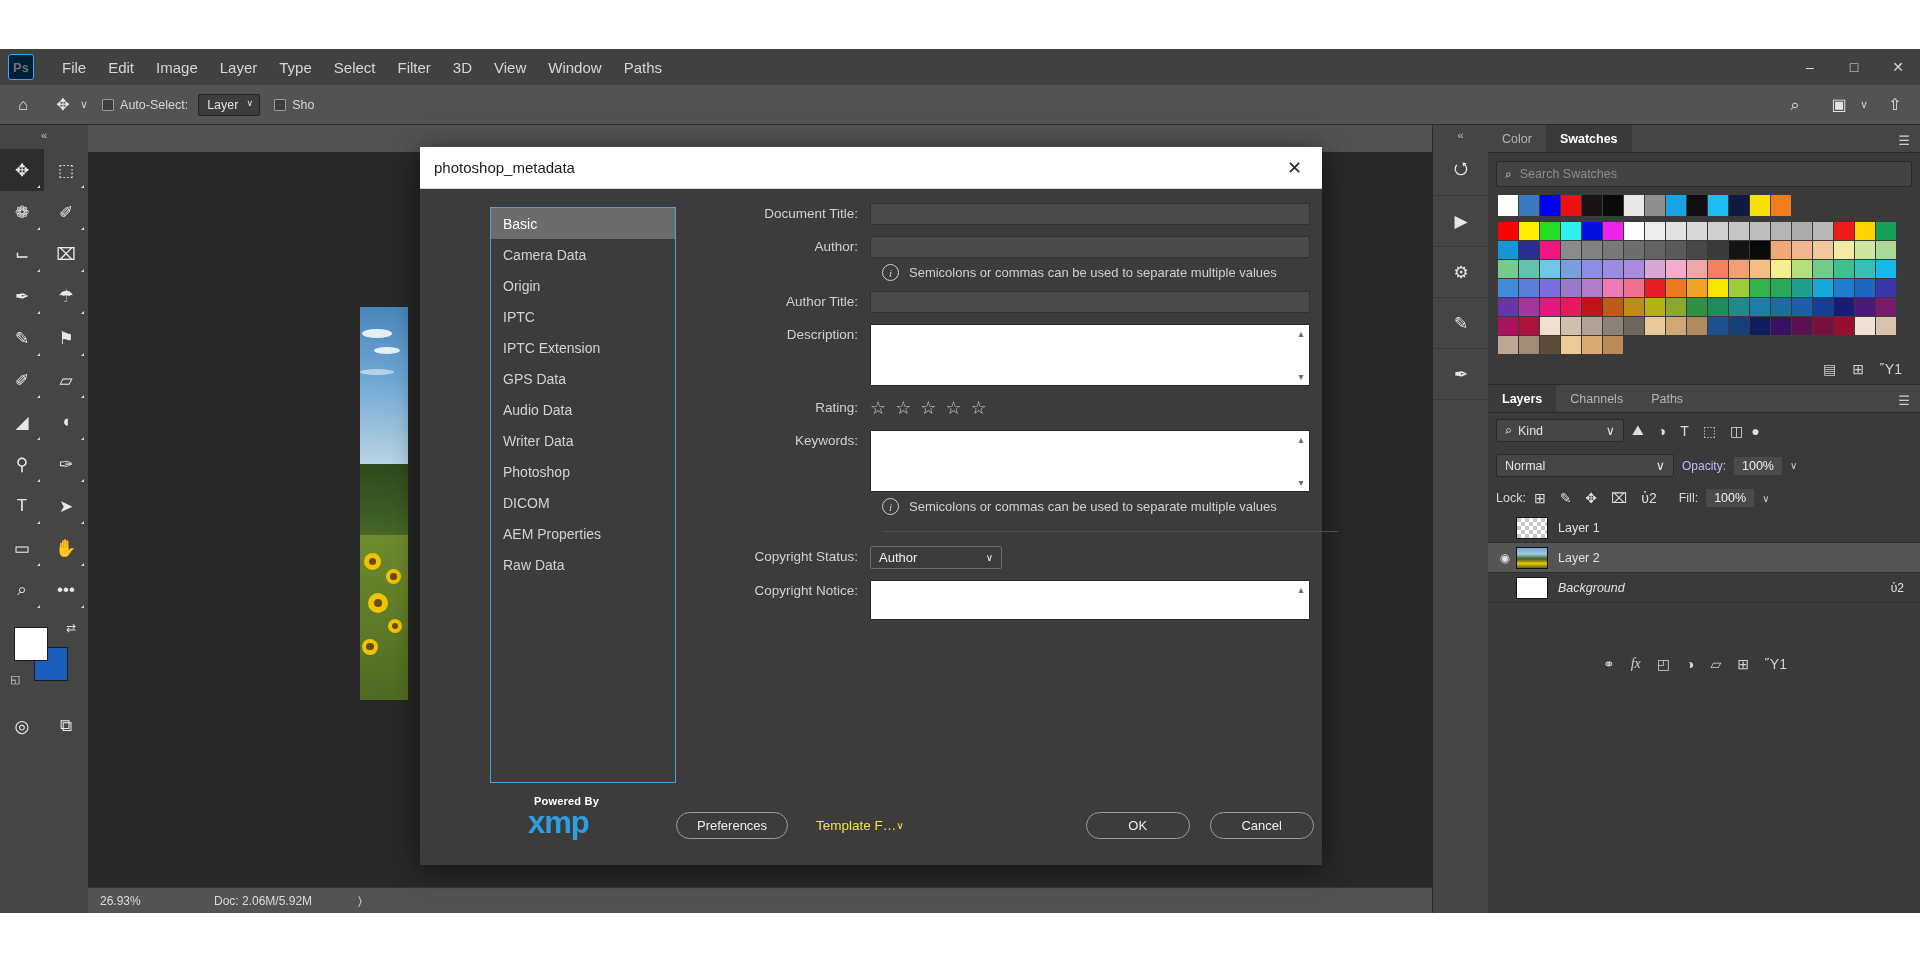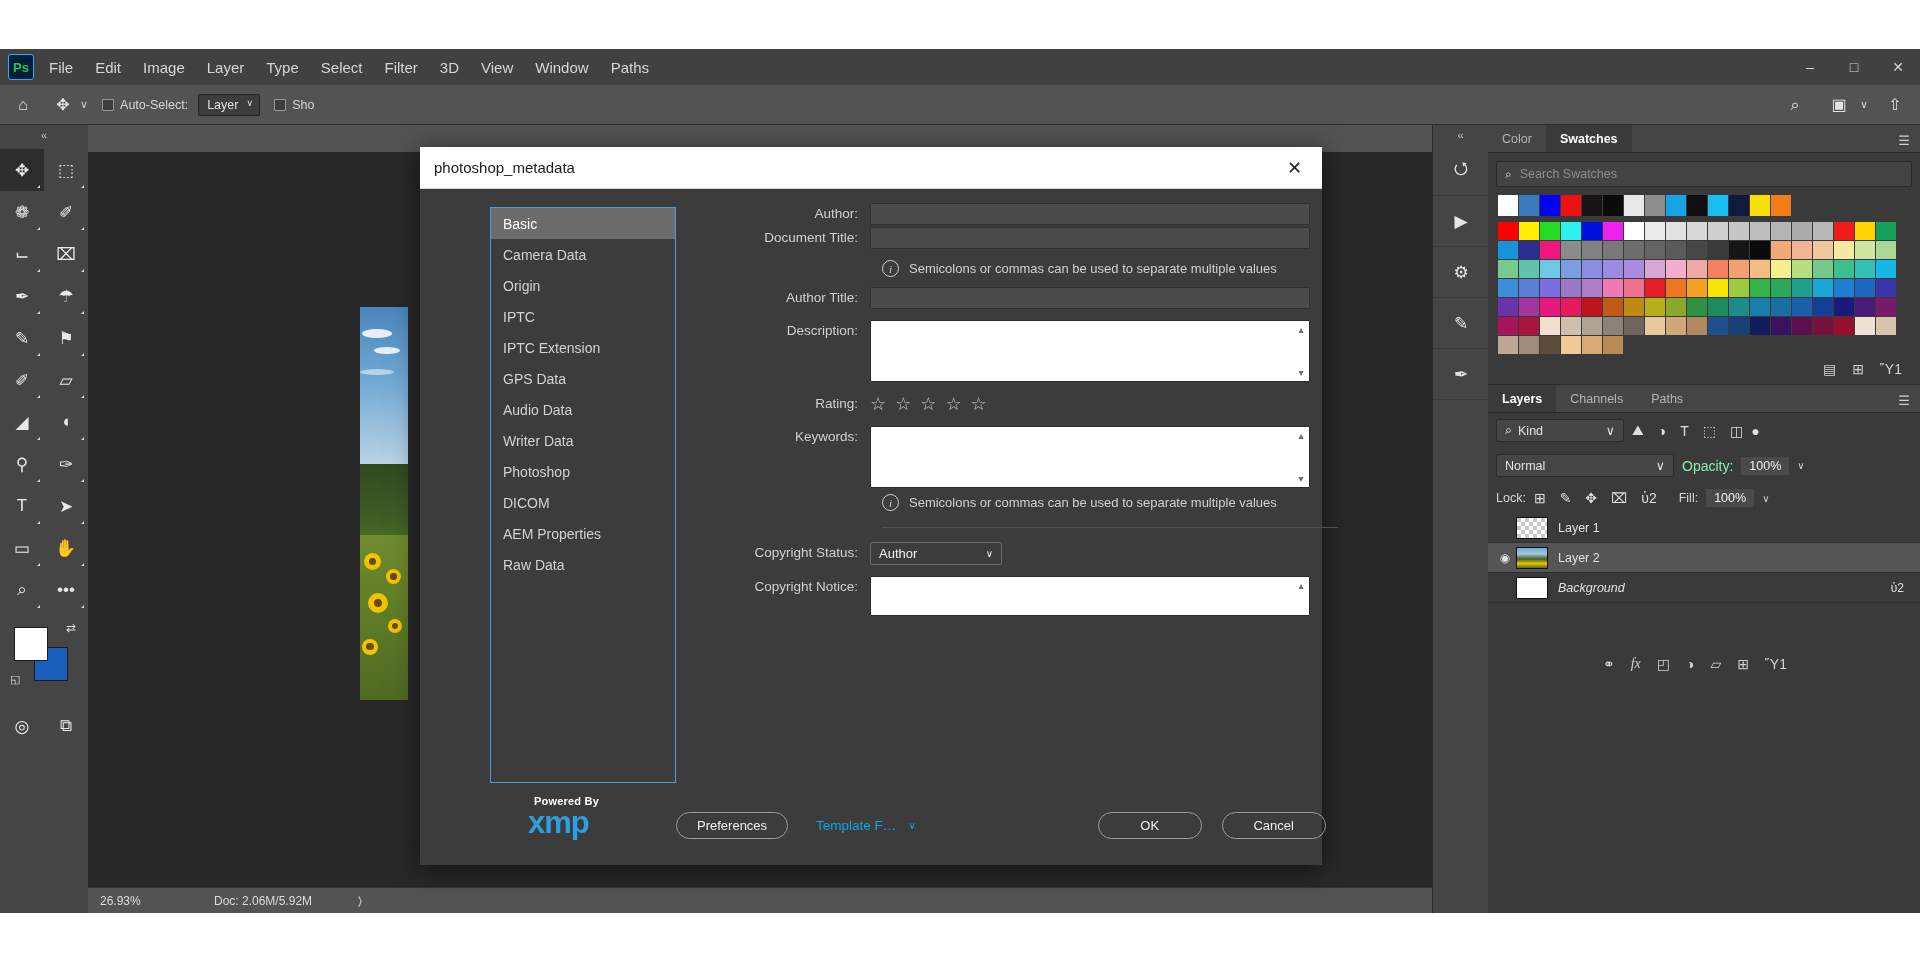--- a/index.html
+++ b/index.html
@@ -13,23 +13,23 @@
     position: absolute; left: 0; top: 49px;
     width: 1920px; height: 864px;
     background: #323232;
   }
   
   .menubar {
     position: absolute; left: 0; top: 0; width: 1920px; height: 36px;
     background: #414141; display: flex; align-items: center;
   }
   .ps-logo {
-    width: 26px; height: 26px; margin-left: 8px; margin-right: 4px;
+    width: 26px; height: 26px; margin-left: 8px; margin-right: 17px;
     background: #001e36; border: 1px solid #31a8ff; border-radius: 3px;
-    color: #22c55e; font-size: 13px; font-weight: bold;
+    color: #737373; font-size: 13px; font-weight: bold;
     display: flex; align-items: center; justify-content: center;
   }
   .menu-item {
     color: #d6d6d6; font-size: 15px; padding: 4px 11px; cursor: default;
     white-space: nowrap;
   }
   .win-controls { position: absolute; right: 0; top: 0; display: flex; height: 36px; }
   .win-btn {
     width: 44px; height: 36px; display: flex; align-items: center; justify-content: center;
     color: #d6d6d6; font-size: 14px;
@@ -243,22 +243,22 @@
   .dlg-buttons {
     position: absolute; left: 0; bottom: 26px; width: 902px;
     display: flex; align-items: center; padding-left: 208px;
   }
   .btn {
     border: 1px solid #9b9b9b; border-radius: 14px; color: #eeeeee; font-size: 13px;
     padding: 5px 20px; background: transparent; display: flex; align-items: center;
     justify-content: center;
   }
   .btn-flat {
-    color: #0ea5e9; font-size: 13.5px; padding: 5px 10px; display: flex;
-    align-items: center; gap: 12px;
+    color: #fde047; font-size: 13.5px; padding: 5px 10px; display: flex;
+    align-items: center; gap: 0;
   }
 </style>
 </head>
 <body>
 
 <div id="app">
 
   <div class="menubar">
     <div class="ps-logo">Ps</div>
     <div id="menus" style="display:flex">
@@ -566,21 +566,21 @@
           <div class="licon">◫</div>
         </div>
       <div class="licon">●</div>
     </div>
 
     <div class="layers-ctl">
       <div class="lsel" style="width:178px">
         <span>Normal</span>
         <span style="margin-left:auto">∨</span>
       </div>
-      <span style="color:#86efac;font-size:14px">Opacity:</span>
+      <span style="color:#c4b5fd;font-size:12px">Opacity:</span>
       <span style="color:#f0f0f0;font-size:12.5px;background:#4a4a4a;padding:2px 8px">100%</span>
       <span style="color:#d0d0d0;font-size:10px">∨</span>
     </div>
 
     <div class="layers-ctl">
       <span style="color:#d8d8d8;font-size:12.5px">Lock:</span>
       <div id="lock-icons" style="display:flex;gap:14px;align-items:center">
           <div class="licon">⊞</div>
           <div class="licon">✎</div>
           <div class="licon">✥</div>
@@ -646,27 +646,27 @@
             <div class="cat">Raw Data</div>
           </div>
 
         <div class="xmp">
           <div class="pb">Powered By</div>
           <div class="logo">xmp</div>
         </div>
 
         <div class="form">
 
+          <div class="frow">
+            <div class="flabel">Document Title:</div>
+            <div class="finput"></div>
+          </div>
+
           <div class="frow" style="margin-bottom:2px">
             <div class="flabel">Author:</div>
-            <div class="finput"></div>
-          </div>
-
-          <div class="frow">
-            <div class="flabel">Document Title:</div>
             <div class="finput"></div>
           </div>
 
           <div class="hint">
             <div class="i">i</div>
             <span>Semicolons or commas can be used to separate multiple values</span>
           </div>
 
           <div class="frow">
             <div class="flabel">Author Title:</div>

